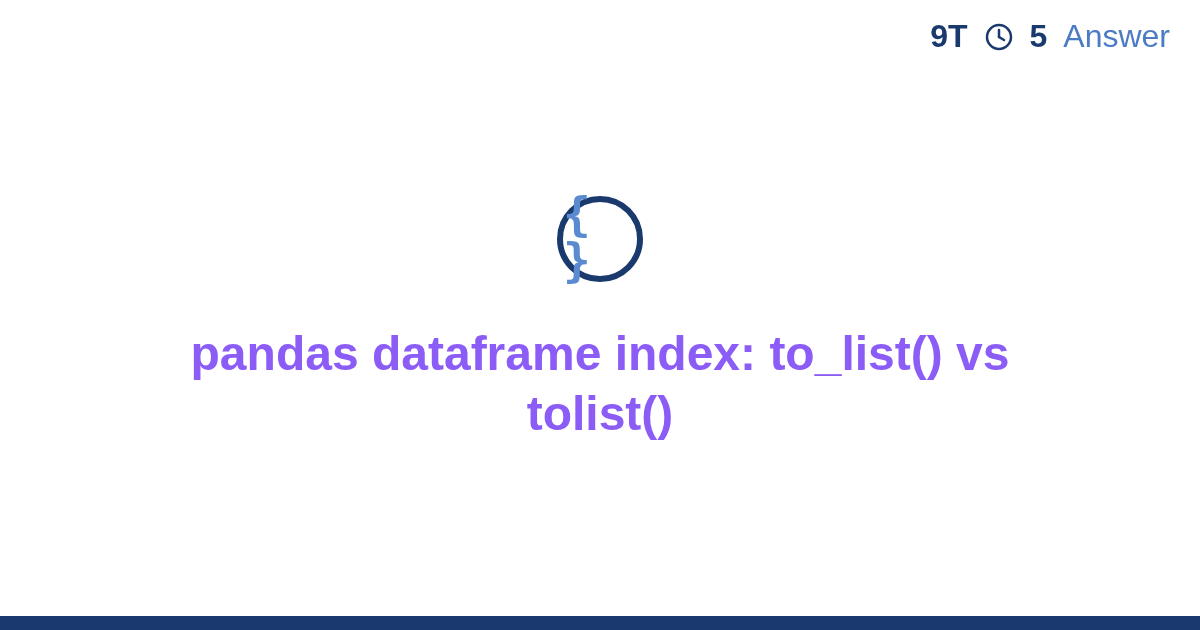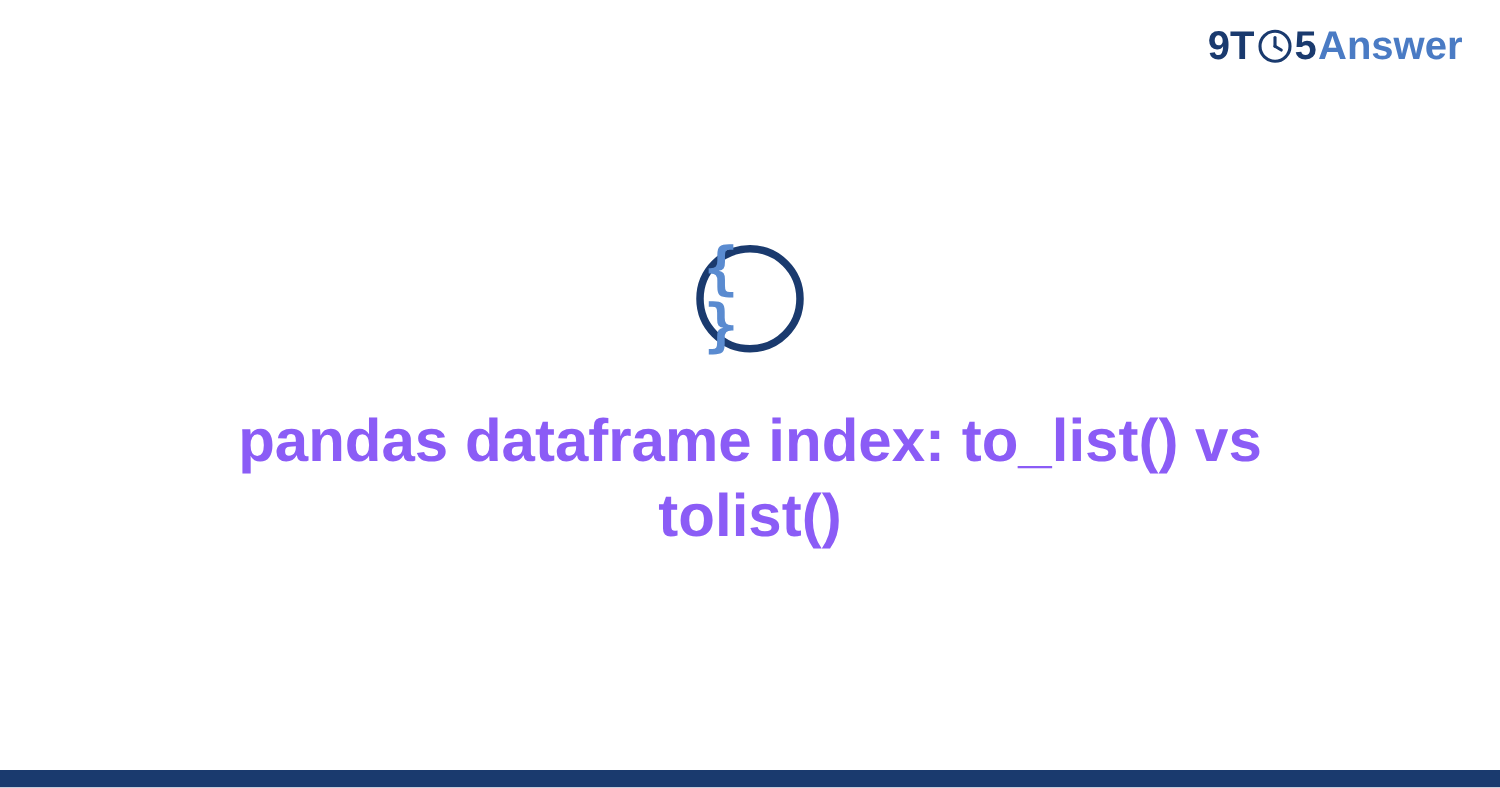--- a/index.html
+++ b/index.html
@@ -16,41 +16,41 @@
       overflow: hidden;
     }
     .header {
       position: absolute;
       top: 18px;
       right: 30px;
       font-size: 32px;
       font-weight: 600;
       display: flex;
       align-items: center;
-      gap: 1px;
+      gap: 16px;
     }
     .logo-9t {
       color: #1a3a6e;
       font-weight: 700;
     }
     .logo-clock {
       display: inline-flex;
       align-items: center;
       justify-content: center;
       width: 28px;
       height: 28px;
       margin: 0 1px;
     }
     .logo-5 {
       color: #1a3a6e;
       font-weight: 700;
     }
     .logo-answer {
       color: #4a7bc4;
-      font-weight: 700;
+      font-weight: 400;
     }
     .content {
       position: absolute;
       top: 0;
       left: 0;
       width: 100%;
       height: 100%;
       display: flex;
       flex-direction: column;
       align-items: center;

